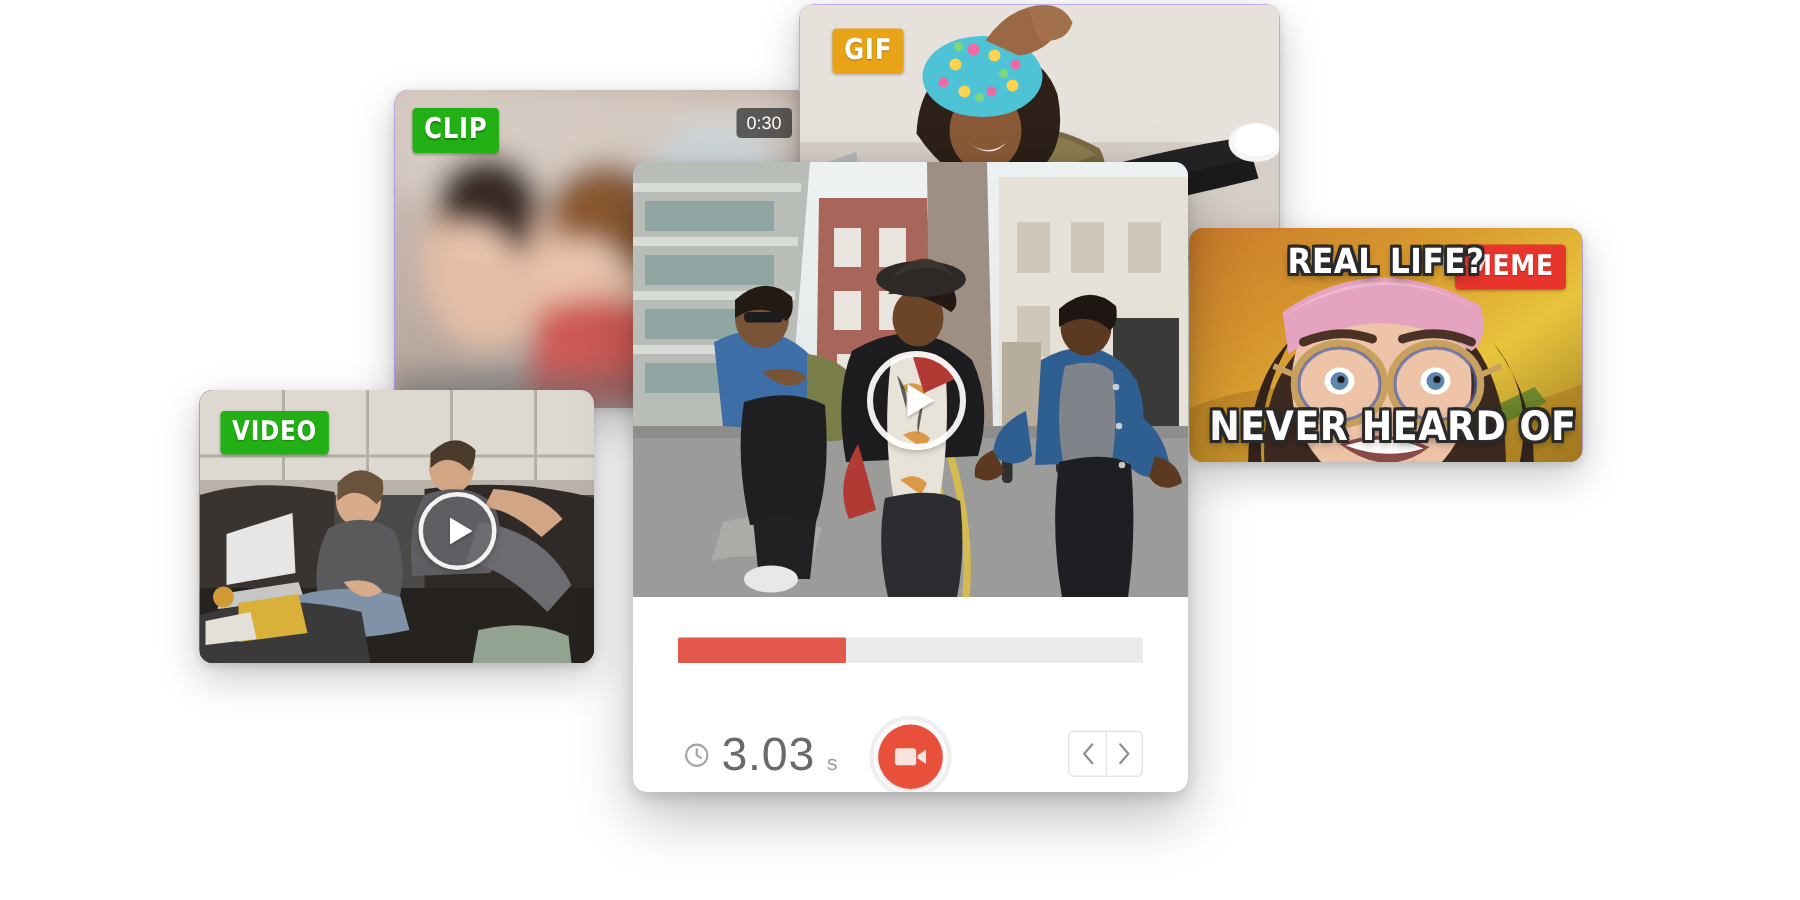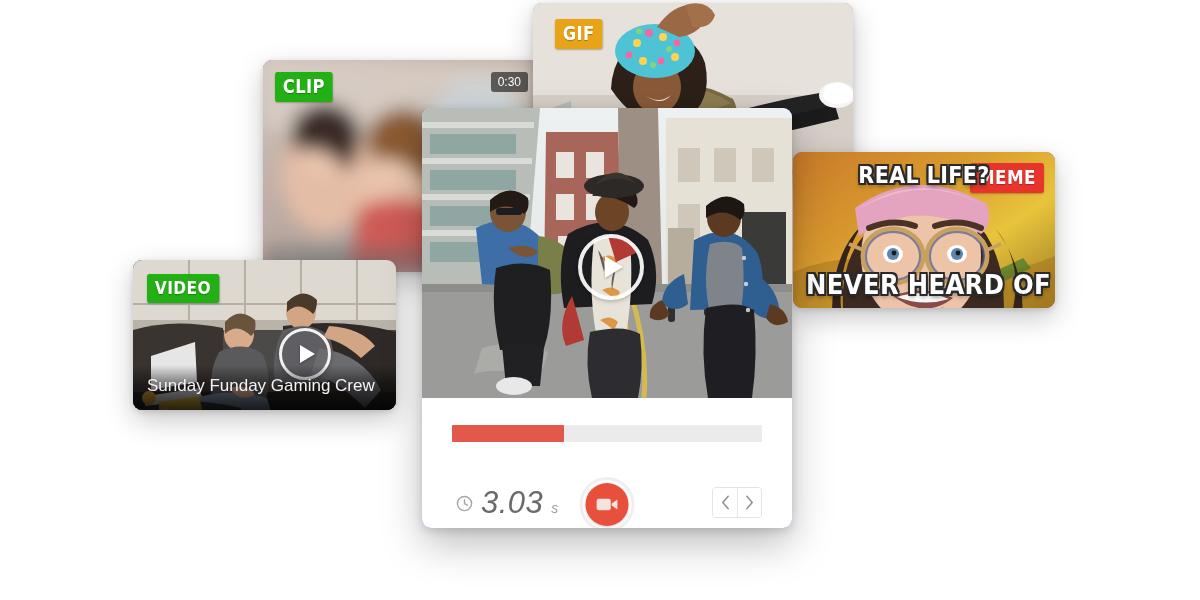--- a/index.html
+++ b/index.html
@@ -87,21 +87,21 @@
     transform:scaleX(.9);
     white-space:nowrap;
   }
   .memetext.top{top:10px;font-size:23px;}
   .memetext.bottom{bottom:8px;font-size:27px;}
 
   
   #main-card{left:422px;top:108px;width:370px;height:420px;
     box-shadow:0 16px 40px rgba(0,0,0,.26), 0 3px 10px rgba(0,0,0,.14);}
   #main-card .media{position:absolute;left:0;top:0;right:0;height:290px;overflow:hidden;}
-  #main-card .panel{position:absolute;left:0;right:0;top:290px;bottom:0;background:#fff;font-style:italic;}
+  #main-card .panel{position:absolute;left:0;right:0;top:290px;bottom:0;background:#fff;}
 
   .progress-track{
     position:absolute;left:30px;right:30px;top:27px;height:17px;
     background:#ebebeb;border-radius:1px;
   }
   .progress-fill{height:100%;background:#e2594c;border-radius:1px;}
 
   .controls{position:absolute;left:0;right:0;top:75px;height:70px;}
   .timer{
     position:absolute;left:34px;top:12px;
@@ -139,21 +139,21 @@
   .nav button + button{border-left:1px solid #e8e8e8;}
   .chev{display:block;}
 
   
   #clip-card{left:263px;top:60px;width:275px;height:212px;}
   
   #gif-card{left:533px;top:3px;width:320px;height:168px;}
   
   #meme-card{left:793px;top:152px;width:262px;height:156px;}
   
-  #video-card{left:133px;top:260px;width:263px;height:150px;}
+  #video-card{left:133px;top:260px;width:263px;height:182px;}
 </style>
 </head>
 <body>
 
 <div class="stage">
 
   <div class="card" id="clip-card">
     <div class="thumb">
       <svg width="275" height="212" viewBox="0 0 275 212" preserveAspectRatio="none">
         <defs>
@@ -332,21 +332,20 @@
         <path d="M0 150 q54 -16 108 -2 l6 34 h-118z" fill="#3b3a3a"></path>
         <path d="M26 142 l40 -6 l6 26 l-46 6z" fill="#d8b03a"></path>
         <path d="M4 154 l30 -6 l4 18 l-34 4z" fill="#e3e0d8"></path>
         <circle cx="16" cy="138" r="7" fill="#d09a36"></circle>
         <path d="M186 160 q34 -8 60 4 l2 18h-66z" fill="#93a391"></path>
       </svg>
       <div class="badge video">VIDEO</div>
       <div class="play" style="width:46px;height:46px;left:146px;top:68px;">
         <div class="tri" style="border-width:9px 0 9px 15px;margin-left:4px;"></div>
       </div>
-      <div class="vtitle">Sunday Funday Gaming Crew</div>
     </div>
   </div>
 
   <div class="card" id="main-card">
 
     <div class="media">
       <svg width="370" height="290" viewBox="0 0 370 290" preserveAspectRatio="none">
         <defs>
           <linearGradient id="sky" x1="0" y1="0" x2="0" y2="1">
             <stop offset="0%" stop-color="#eef1f2"></stop>

